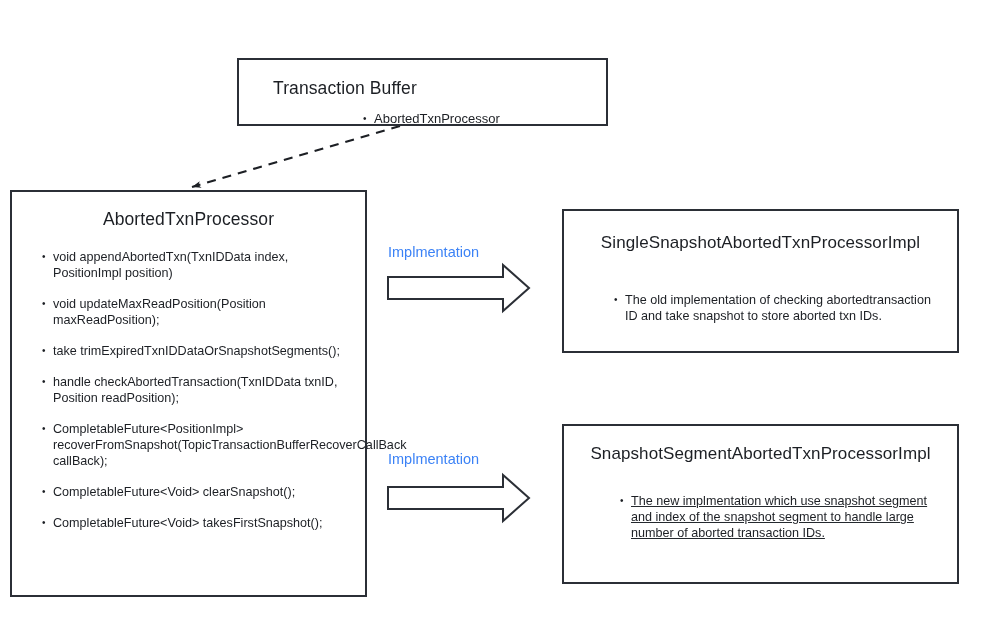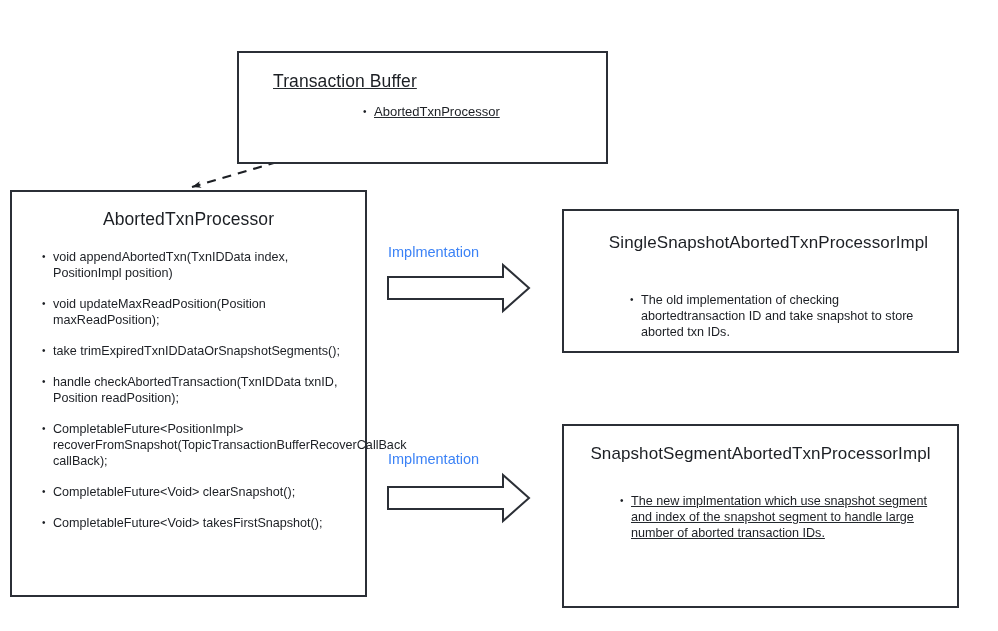--- a/index.html
+++ b/index.html
@@ -57,24 +57,23 @@
     left: 0;
     top: -0.5px;
     font-size: 10px;
     line-height: 16px;
     color: #1c1f24;
   }
 
   
   #box-transaction-buffer {
     left: 237px;
-    top: 51px;
+    top: 58px;
     width: 371px;
-    height: 113px;
-    text-decoration: underline;
+    height: 68px;
   }
   #box-transaction-buffer .box-title {
     text-align: left;
     margin: 17px 0 0 34px;
     font-size: 17.5px;
   }
   #box-transaction-buffer .bullets {
     margin: 12px 0 0 124px;
   }
   #box-transaction-buffer .bullets li {
@@ -101,34 +100,33 @@
   #box-aborted-txn-processor .bullets li:last-child {
     margin-bottom: 0;
   }
 
   
   #box-single-snapshot-impl {
     left: 562px;
     top: 209px;
     width: 397px;
     height: 144px;
-    padding-left: 16px;
   }
   #box-single-snapshot-impl .box-title {
     margin-top: 21px;
   }
   #box-single-snapshot-impl .bullets {
     margin: 38px 22px 0 50px;
   }
 
   #box-snapshot-segment-impl {
     left: 562px;
     top: 424px;
     width: 397px;
-    height: 184px;
+    height: 160px;
   }
   #box-snapshot-segment-impl .box-title {
     margin-top: 17px;
   }
   #box-snapshot-segment-impl .bullets {
     margin: 28px 22px 0 56px;
     text-decoration: underline;
   }
 
   

